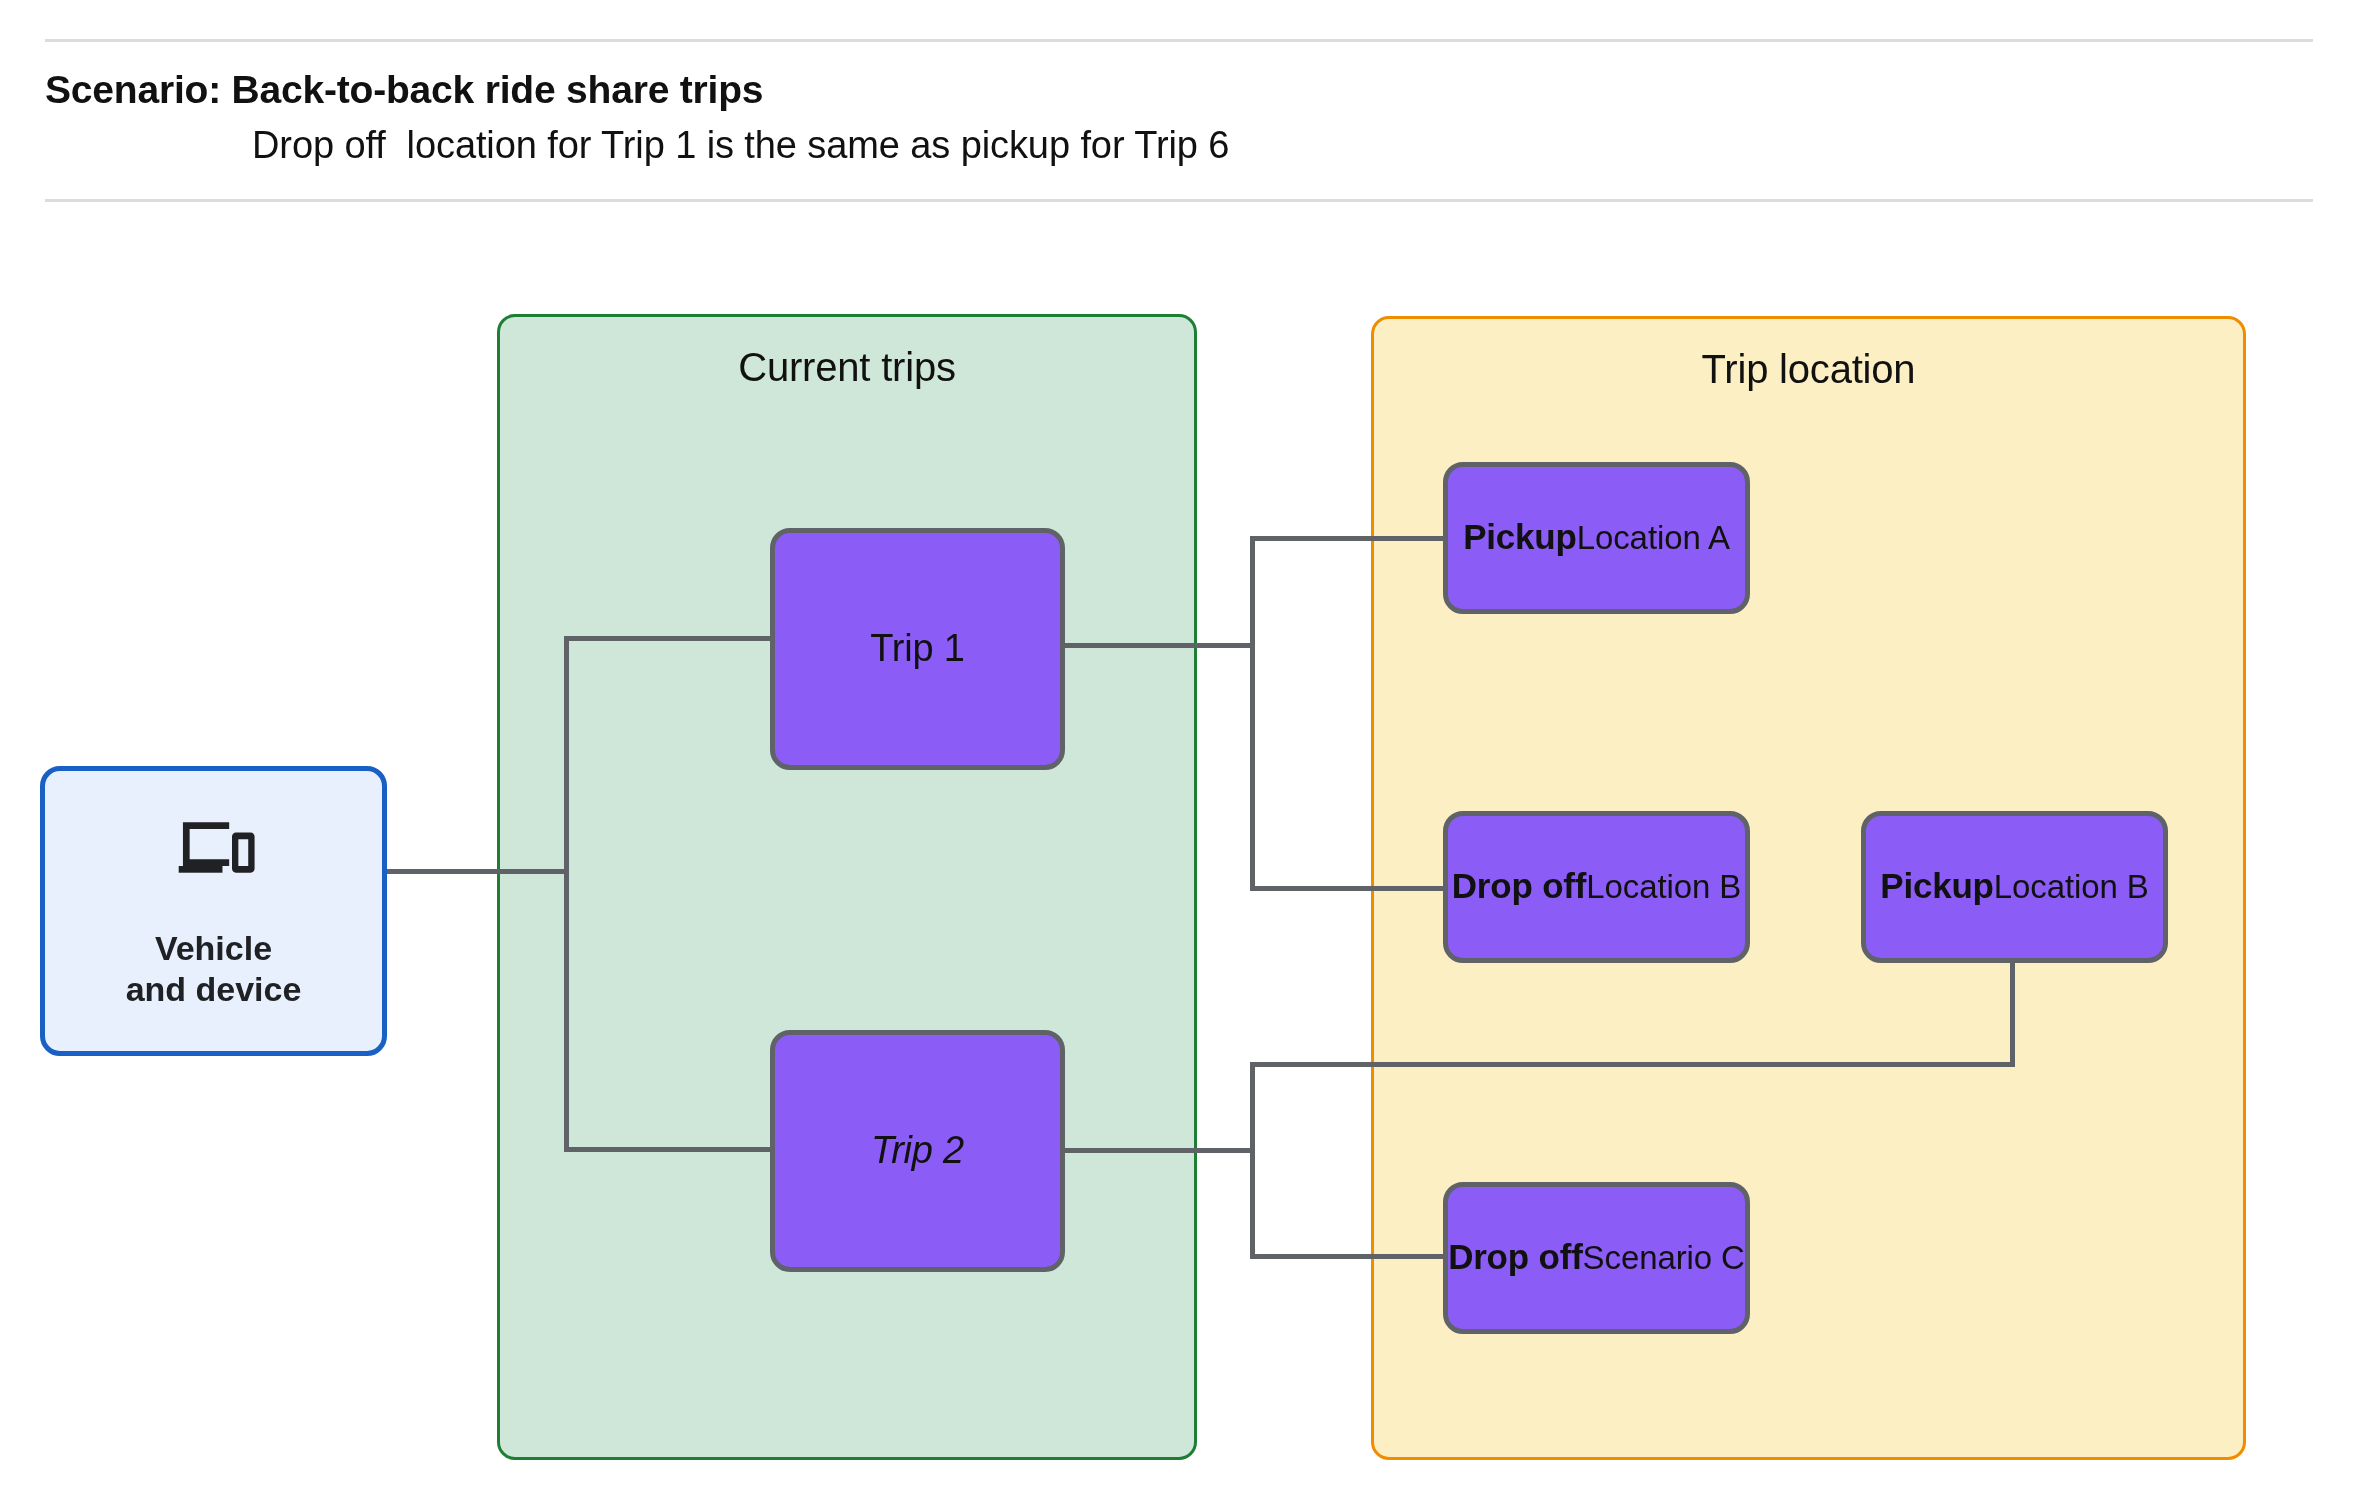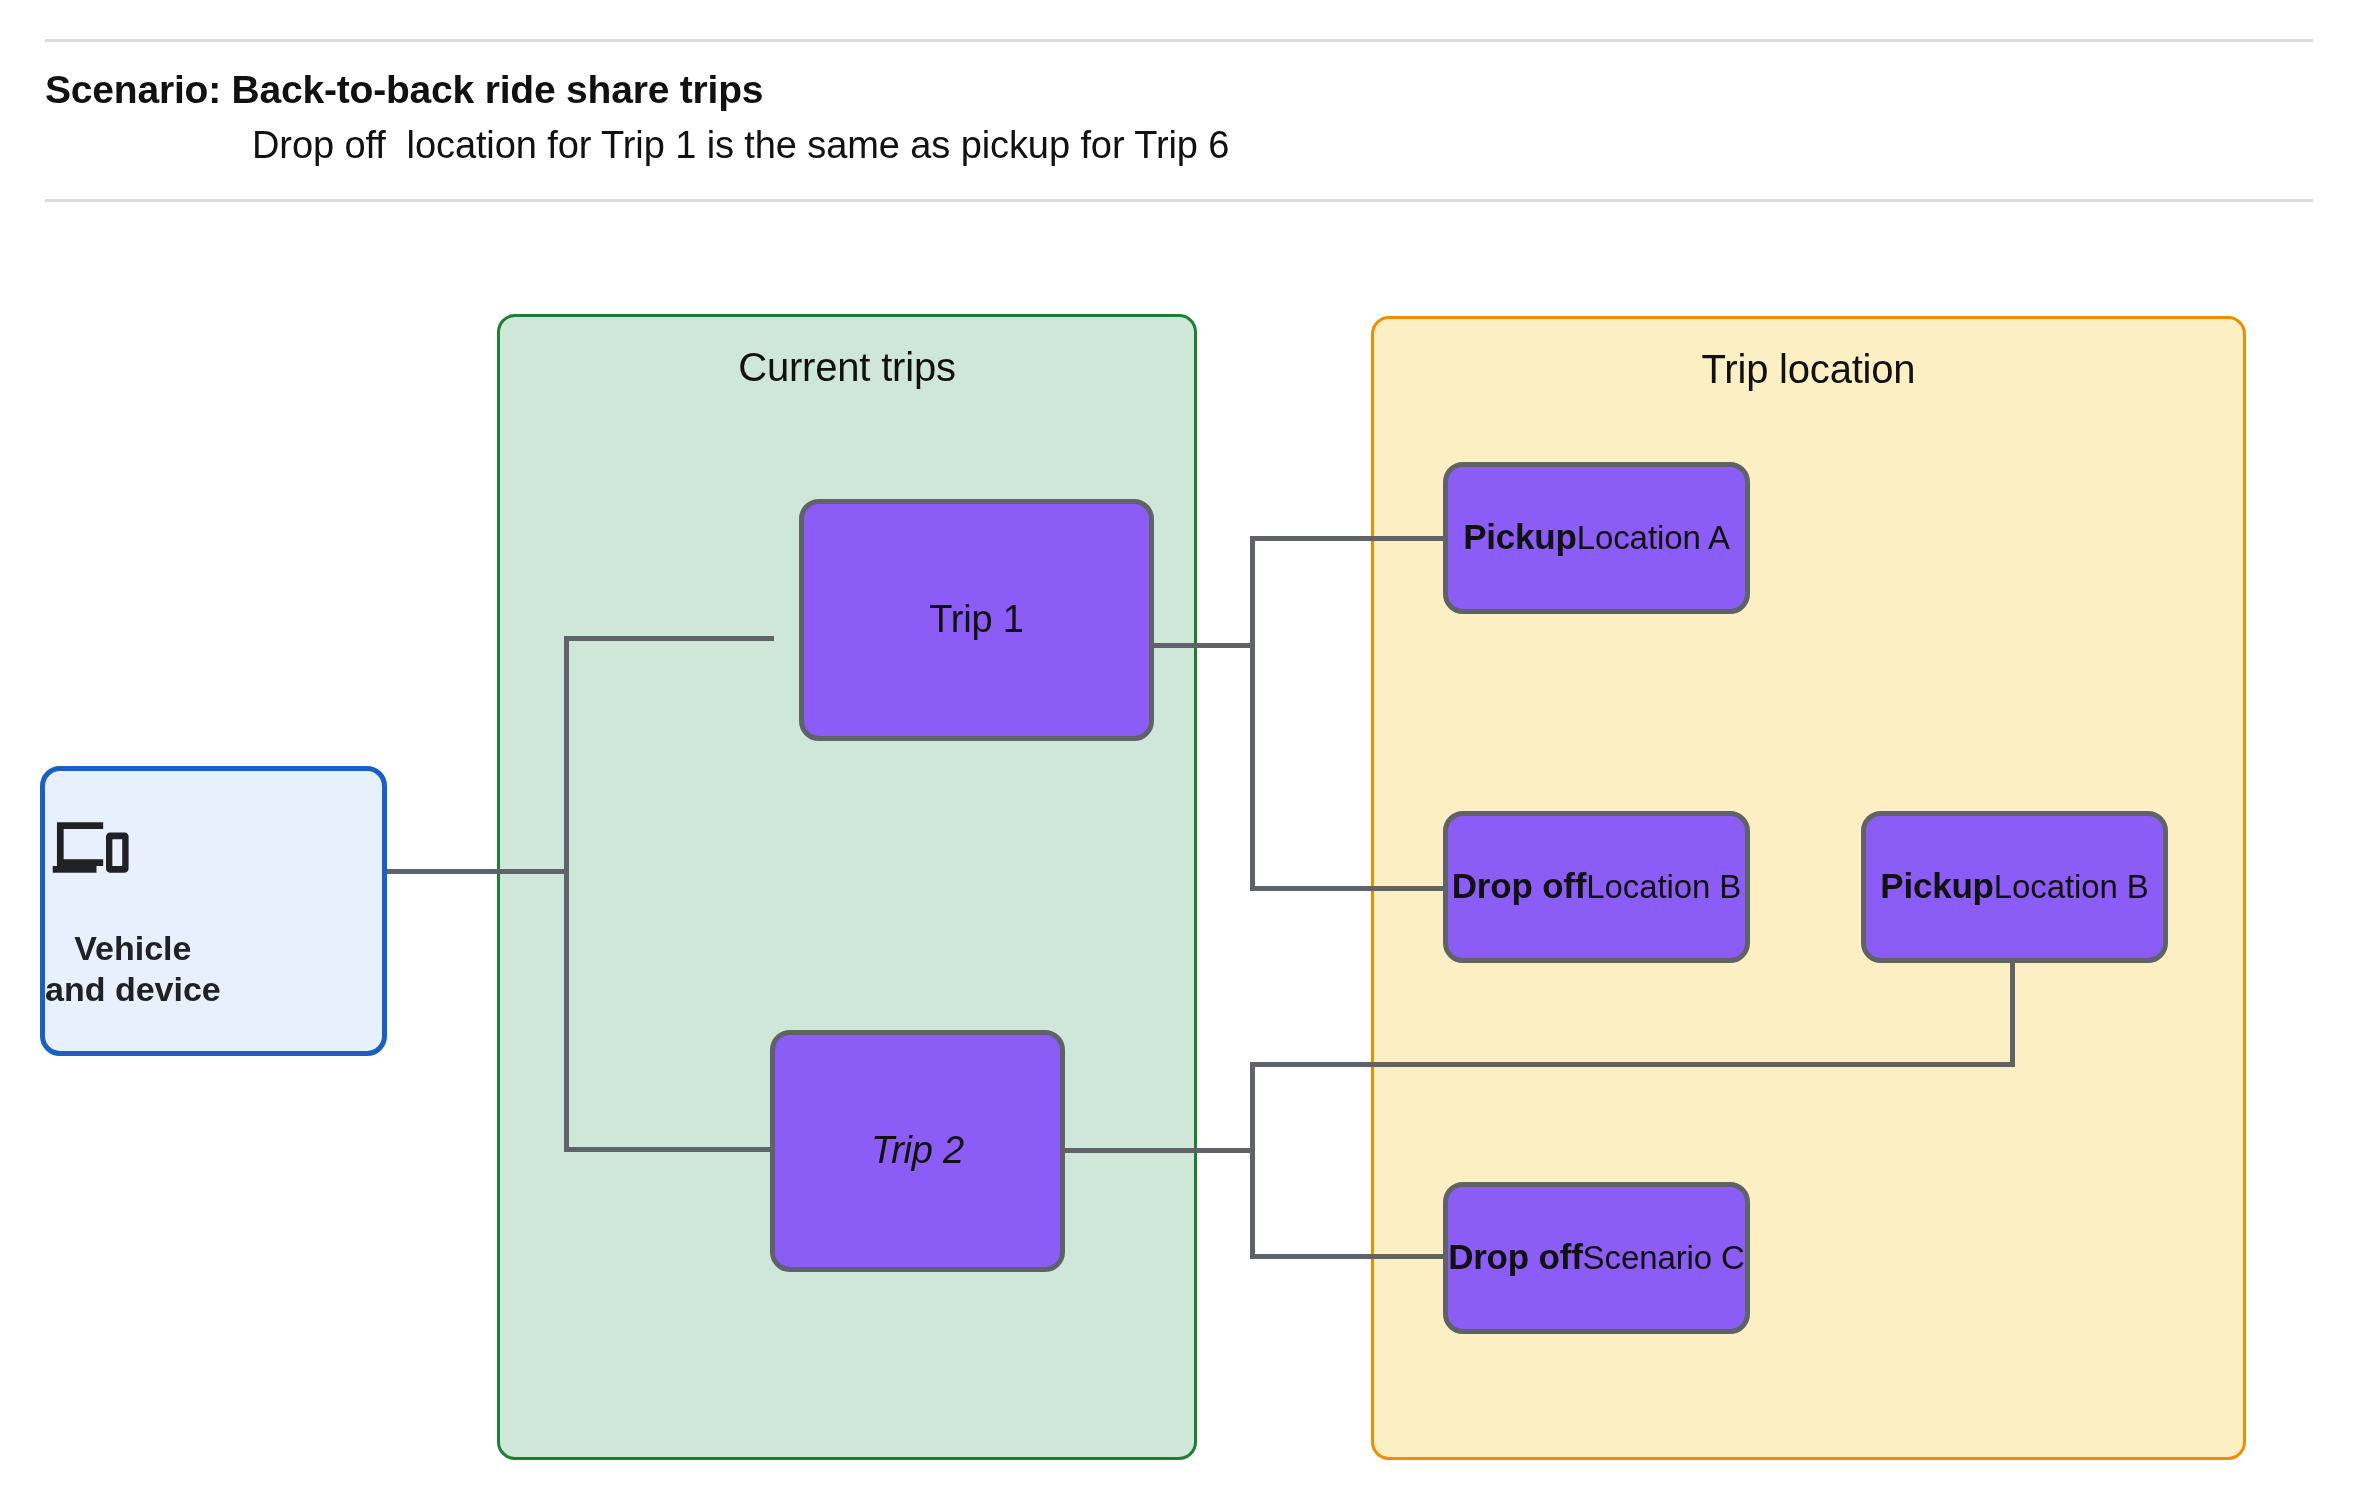--- a/index.html
+++ b/index.html
@@ -111,42 +111,42 @@
     margin-bottom: 2px;
   }
   .node-sub {
     font-size: 33px;
     font-weight: 400;
     color: #111111;
     letter-spacing: -0.1px;
     line-height: 1.15;
   }
 
-  #node-trip-1 { left: 770px; top: 499px;  width: 355px; height: 242px; margin-left: 29px; }
+  #node-trip-1 { left: 770px; top: 528px;  width: 295px; height: 242px; }
   #node-trip-2 { left: 770px; top: 1030px; width: 295px; height: 242px; font-style: italic; }
 
   #node-pickup-a   { left: 1443px; top: 462px;  width: 307px; height: 152px; }
   #node-dropoff-b  { left: 1443px; top: 811px;  width: 307px; height: 152px; }
   #node-pickup-b   { left: 1861px; top: 811px;  width: 307px; height: 152px; }
   #node-dropoff-c  { left: 1443px; top: 1182px; width: 307px; height: 152px; }
 
   
   #node-vehicle {
     position: absolute;
     left: 40px;
     top: 766px;
     width: 347px;
     height: 290px;
     box-sizing: border-box;
     background: #e8f0fe;
     border: 5px solid #1a5fc4;
     border-radius: 20px;
     display: flex;
     flex-direction: column;
-    align-items: flex-start;
+    align-items: center;
     justify-content: center;
     z-index: 5;
   }
   #devices-icon {
     width: 86px;
     height: 60px;
     margin-top: 6px;
     margin-bottom: 50px;
   }
   #vehicle-label {

